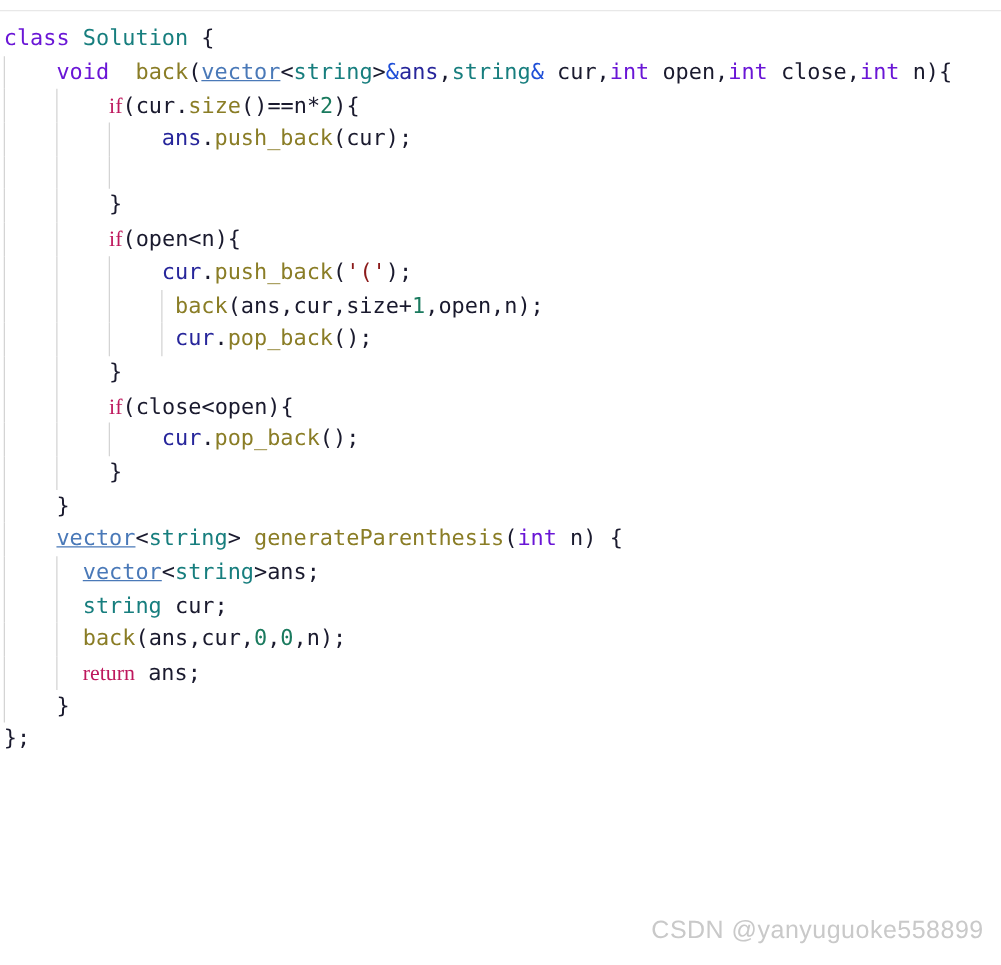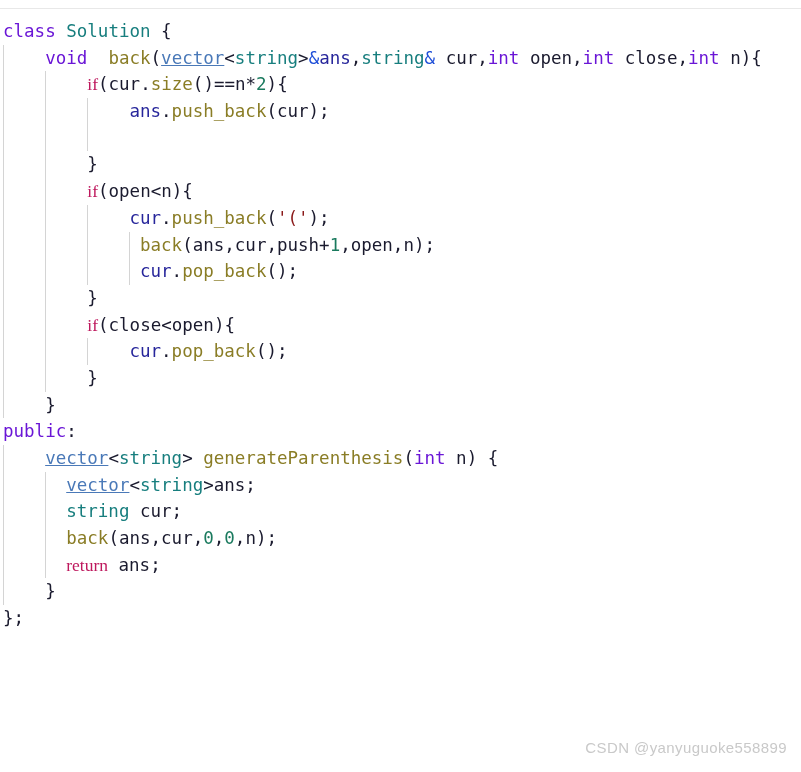--- a/index.html
+++ b/index.html
@@ -61,21 +61,21 @@
   .var      { color: #27269b; }   
   .amp      { color: #1f4fd8; }   
   .chr      { color: #8b1a1a; }   
   .pl       { color: #1a1a2e; }   
 
   #watermark {
     position: absolute;
     right: 14px;
     bottom: 16px;
     font-family: "Liberation Sans", sans-serif;
-    font-size: 15px;
+    font-size: 20px;
     color: #c9c9c9;
     letter-spacing: 0.4px;
     white-space: pre;
   }
 </style>
 </head>
 <body>
 
 <div id="top-rule"></div>
 
@@ -91,37 +91,36 @@
 
 
   <div class="code-line"><span class="guide" style="left:3px"></span><span class="guide" style="left:45px"></span><span class="guide" style="left:87px"></span><span class="pl"> </span></div>
 
   <div class="code-line"><span class="guide" style="left:3px"></span><span class="guide" style="left:45px"></span><span class="pl">        </span><span class="pl">}</span></div>
 
   <div class="code-line"><span class="guide" style="left:3px"></span><span class="guide" style="left:45px"></span><span class="pl">        </span><span class="kw2">if</span><span class="pl">(open&lt;n){</span></div>
 
   <div class="code-line"><span class="guide" style="left:3px"></span><span class="guide" style="left:45px"></span><span class="guide" style="left:87px"></span><span class="pl">            </span><span class="var">cur</span><span class="pl">.</span><span class="fn">push_back</span><span class="pl">(</span><span class="chr">'('</span><span class="pl">);</span></div>
 
-  <div class="code-line"><span class="guide" style="left:3px"></span><span class="guide" style="left:45px"></span><span class="guide" style="left:87px"></span><span class="guide" style="left:129px"></span><span class="pl">             </span><span class="fn">back</span><span class="pl">(ans,cur,push+</span><span class="num">1</span><span class="pl">,open,n);</span></div>
+  <div class="code-line"><span class="guide" style="left:3px"></span><span class="guide" style="left:45px"></span><span class="guide" style="left:87px"></span><span class="guide" style="left:129px"></span><span class="pl">             </span><span class="fn">back</span><span class="pl">(ans,cur,size+</span><span class="num">1</span><span class="pl">,open,n);</span></div>
 
   <div class="code-line"><span class="guide" style="left:3px"></span><span class="guide" style="left:45px"></span><span class="guide" style="left:87px"></span><span class="guide" style="left:129px"></span><span class="pl">             </span><span class="var">cur</span><span class="pl">.</span><span class="fn">pop_back</span><span class="pl">();</span></div>
 
   <div class="code-line"><span class="guide" style="left:3px"></span><span class="guide" style="left:45px"></span><span class="pl">        </span><span class="pl">}</span></div>
 
   <div class="code-line"><span class="guide" style="left:3px"></span><span class="guide" style="left:45px"></span><span class="pl">        </span><span class="kw2">if</span><span class="pl">(close&lt;open){</span></div>
 
 
 
   <div class="code-line"><span class="guide" style="left:3px"></span><span class="guide" style="left:45px"></span><span class="guide" style="left:87px"></span><span class="pl">            </span><span class="var">cur</span><span class="pl">.</span><span class="fn">pop_back</span><span class="pl">();</span></div>
 
   <div class="code-line"><span class="guide" style="left:3px"></span><span class="guide" style="left:45px"></span><span class="pl">        </span><span class="pl">}</span></div>
 
   <div class="code-line"><span class="guide" style="left:3px"></span><span class="pl">    </span><span class="pl">}</span></div>
 
-  <div class="code-line"><span class="kw">public</span><span class="pl">:</span></div>
 
   <div class="code-line"><span class="guide" style="left:3px"></span><span class="pl">    </span><span class="vec">vector</span><span class="pl">&lt;</span><span class="type">string</span><span class="pl">&gt; </span><span class="fn">generateParenthesis</span><span class="pl">(</span><span class="kw">int</span><span class="pl"> n) {</span></div>
 
   <div class="code-line"><span class="guide" style="left:3px"></span><span class="guide" style="left:45px"></span><span class="pl">      </span><span class="vec">vector</span><span class="pl">&lt;</span><span class="type">string</span><span class="pl">&gt;ans;</span></div>
 
   <div class="code-line"><span class="guide" style="left:3px"></span><span class="guide" style="left:45px"></span><span class="pl">      </span><span class="type">string</span><span class="pl"> cur;</span></div>
 
   <div class="code-line"><span class="guide" style="left:3px"></span><span class="guide" style="left:45px"></span><span class="pl">      </span><span class="fn">back</span><span class="pl">(ans,cur,</span><span class="num">0</span><span class="pl">,</span><span class="num">0</span><span class="pl">,n);</span></div>
 
   <div class="code-line"><span class="guide" style="left:3px"></span><span class="guide" style="left:45px"></span><span class="pl">      </span><span class="kw2">return</span><span class="pl"> ans;</span></div>

